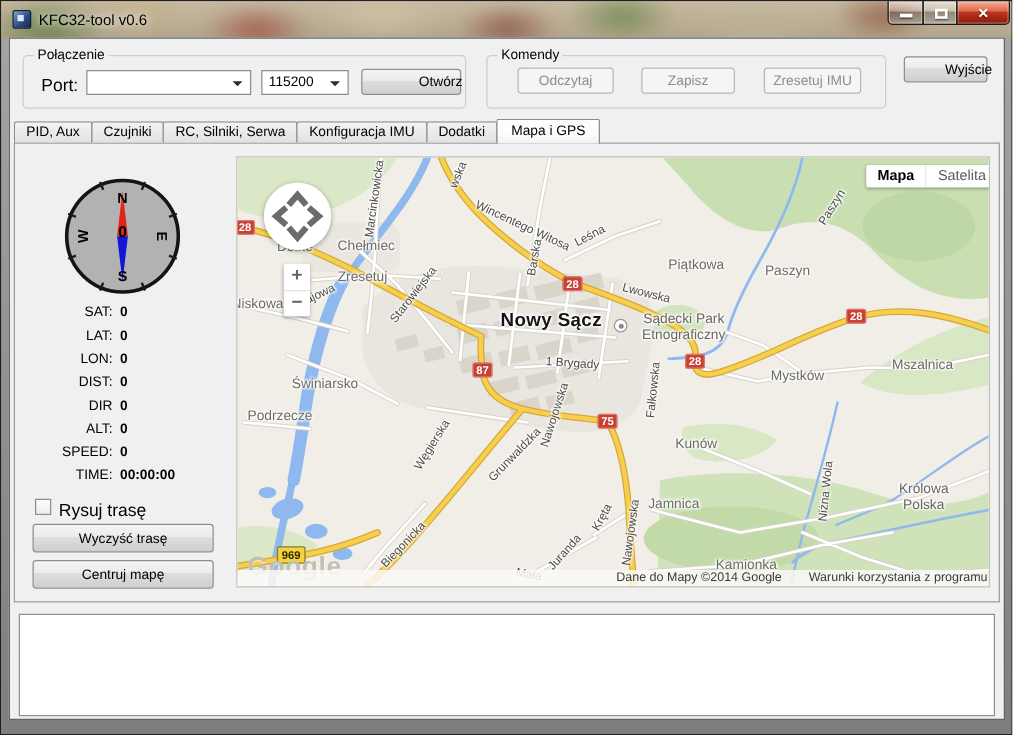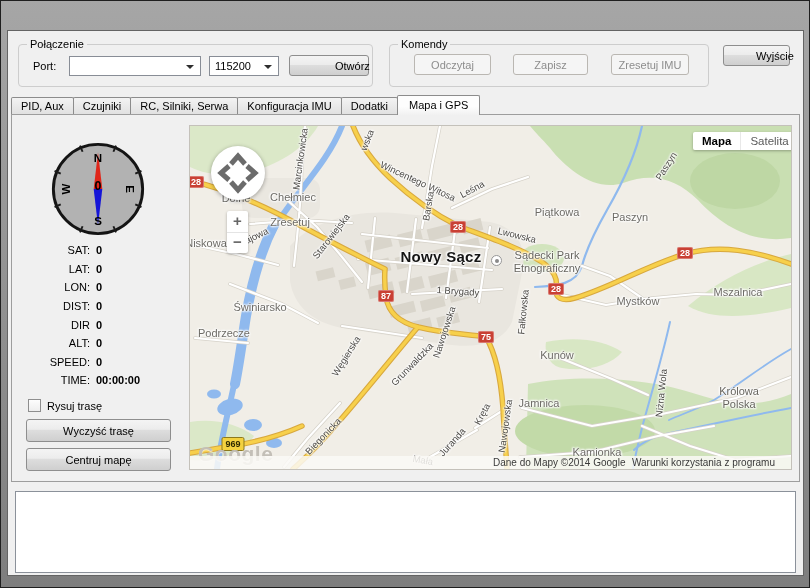--- a/index.html
+++ b/index.html
@@ -55,21 +55,21 @@
 
   .btn { position:absolute; font-family:"Liberation Sans",sans-serif; font-size:11px; color:#000;
     background:linear-gradient(#f4f4f4,#ececec 45%,#dedede 46%,#cfcfcf);
     border:1px solid #8e8e8e; border-radius:3px; text-align:center; padding:0; }
   .btn.disabled { background:#f5f5f5; border-color:#bab7b2; color:#8d8d8d; }
 
   .combo { position:absolute; background:#fff; border:1px solid #888d96; font-size:11px;
     padding:3px 0 0 5px; color:#000; }
   .combo .arr { position:absolute; right:6px; top:8px; width:0; height:0;
     border-left:4px solid transparent; border-right:4px solid transparent; border-top:4px solid #2e2e2e; }
-  .lbl { position:absolute; font-size:11px; color:#000; }
+  .lbl { position:absolute; font-size:14px; color:#000; }
 
   
   .tabbar { position:absolute; left:10px; top:96px; height:17px; display:flex;
     align-items:flex-end; z-index:5; }
   .tab { height:17px; line-height:16px; padding:0 9px; font-size:11px; color:#000;
     background:linear-gradient(#f3f3f3,#e1e1e1); border:1px solid #8c8c8c; border-bottom:none;
     border-top-left-radius:2px; border-top-right-radius:2px; margin-right:-1px; }
   .tab.active { height:20px; line-height:19px; margin-bottom:-1px; padding:0 11px;
     background:linear-gradient(#fdfdfd 55%,#f1f1f1); position:relative; z-index:6; }
   .tabpanel { position:absolute; left:10px; top:113px; width:789px; height:368px;
@@ -105,36 +105,54 @@
     line-height:20px; }
   .zbtn.out { border-top:1px solid #e4e4e4; line-height:18px; }
   .maptype { position:absolute; top:6px; left:503px; display:flex; border-radius:2px;
     box-shadow:0 1px 3px rgba(0,0,0,.3); overflow:hidden; }
   .mt { background:#fff; height:18px; line-height:18px; padding:0 9px; font-size:11.5px; }
   .mt.cur { font-weight:bold; color:#000; }
   .mt.alt { color:#5a5a5a; border-left:1px solid #e8e8e8; }
   .attrib { position:absolute; left:0; right:0; bottom:0; height:13px;
     background:rgba(250,249,246,.85); }
   .attrib span { position:absolute; top:1px; font-size:10px; color:#3a3a3a; }
-  .attrib .a1 { left:303px; } .attrib .a2 { right:16px;margin-left:29px; }
+  .attrib .a1 { left:303px; } .attrib .a2 { right:1px;margin-left:29px; }
   .watermark { position:absolute; left:8px; bottom:3px; font-size:21px; font-weight:bold;
     color:#c3bfb7; letter-spacing:.5px; text-shadow:0 1px 1px rgba(255,255,255,.75); }
   .parkicon { position:absolute; left:301px; top:129px; width:11px; height:11px;
     border-radius:50%; background:#fff; border:1px solid #979797; }
   .parkicon i { position:absolute; left:2.5px; top:2.5px; width:4px; height:4px;
     border-radius:50%; background:#8a8a8a; display:block; }
 
   .logbox { position:absolute; left:14px; top:490px; width:781px; height:82px;
     background:#fff; border:1px solid #8b919a; }
 </style>
 </head>
 <body>
 
 <div class="win">
 
+  <div class="titlebar">
+    <div class="glassbg"></div>
+    <div class="title-row">
+      <div class="app-icon"></div>
+      <div class="title-text">KFC32-tool v0.6</div>
+    </div>
+    <div class="caps">
+      <div class="cap min">
+          <span class="gl-min"></span>
+        </div>
+      <div class="cap max">
+          <span class="gl-max"></span>
+        </div>
+      <div class="cap close">
+          <span class="gl-x">✕</span>
+        </div>
+    </div>
+  </div>
 
   <div class="client"></div>
 
   <div class="group" style="left:17px;top:43px;width:355px;height:43px;">
     <span class="group-title">Połączenie</span>
   </div>
   <span class="lbl" style="left:32px;top:59px;">Port:</span>
   <div class="combo" style="left:68px;top:55px;width:132px;height:20px;">
     <span></span>
     <span class="arr"></span>

